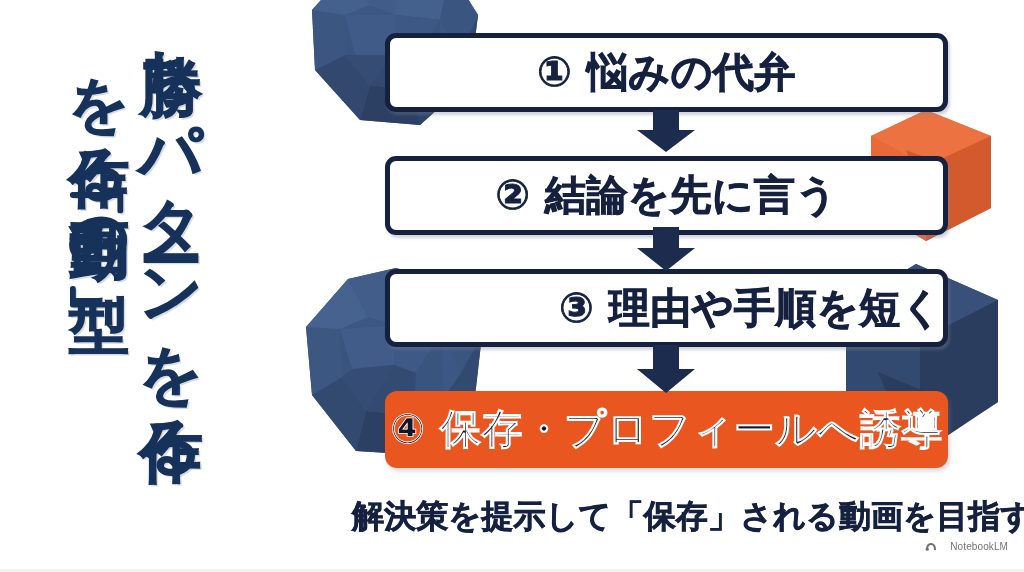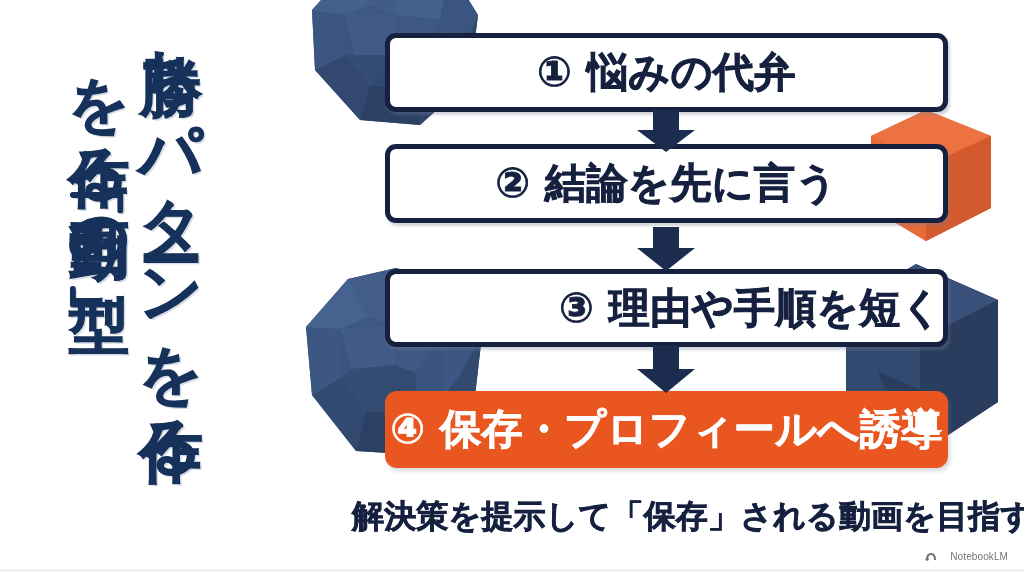--- a/index.html
+++ b/index.html
@@ -97,26 +97,26 @@
     font-size: 41px;
     line-height: 1;
     letter-spacing: 0.01em;
     white-space: nowrap;
   }
   .step-box.navy .step-label {
     color: #15213f;
     -webkit-text-stroke: 0.9px #15213f;
   }
   .step-box.accent .step-label {
-    color: #ffffff;
+    color: #0f172a;
     -webkit-text-stroke: 0.8px #ffffff;
   }
 
   #box1 { top: 33px;  height: 79px; }
-  #box2 { top: 144px; height: 79px; }
+  #box2 { top: 156px; height: 79px; }
   #box3 { top: 269px; height: 78px; justify-content: flex-end; }
   #box4 { top: 391px; height: 77px; }
 
   
   .arrow {
     position: absolute;
     left: 252px;
     width: 58px;
     z-index: 3;
   }
@@ -137,21 +137,21 @@
     letter-spacing: 0.005em;
     white-space: nowrap;
     -webkit-text-stroke: 0.7px #15213f;
     z-index: 6;
   }
 
   
   .watermark {
     position: absolute;
     right: 16px;
-    bottom: 10px;
+    bottom: 20px;
     display: flex;
     align-items: flex-start;
     gap: 13px;
     z-index: 7;
     opacity: 0.72;
   }
   .watermark .wm-text {
     font-family: "Liberation Sans", sans-serif;
     font-size: 10px;
     color: #3a3a3a;

